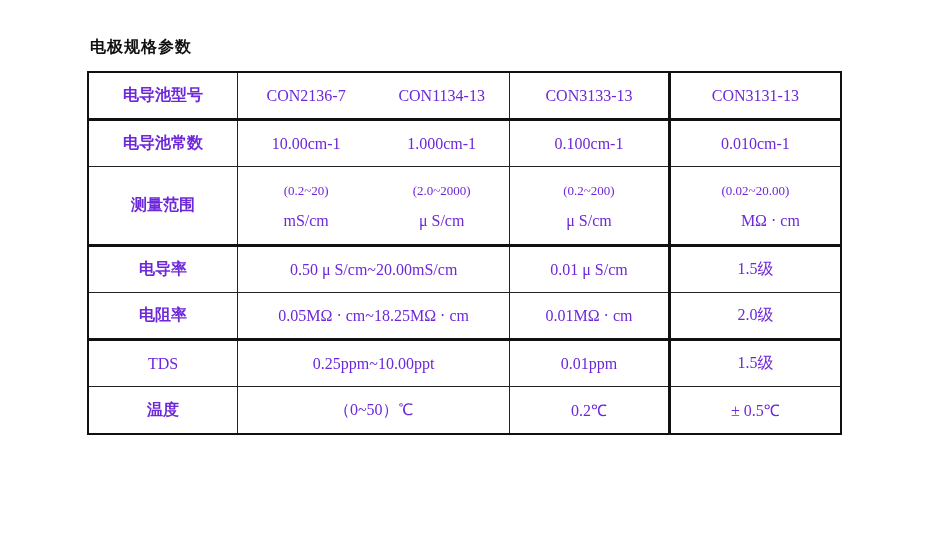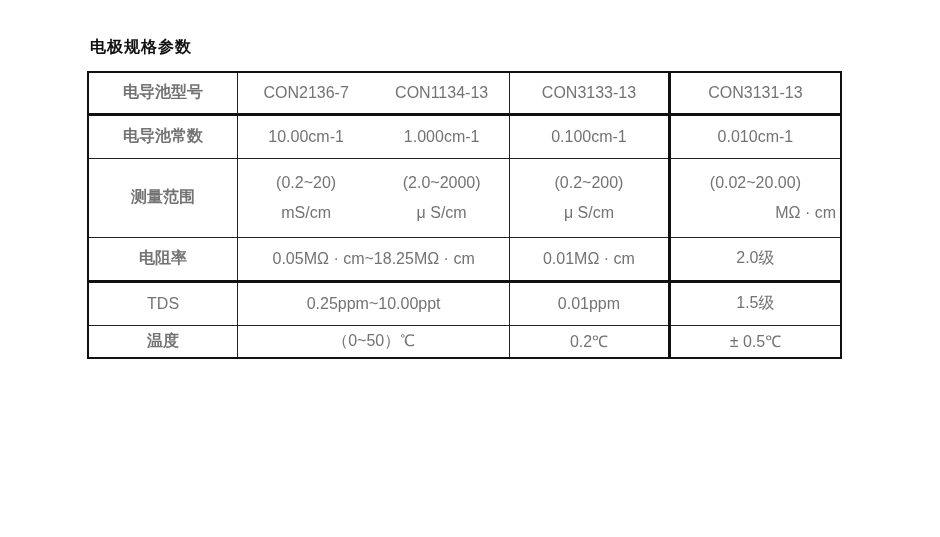--- a/index.html
+++ b/index.html
@@ -1,30 +1,30 @@
 <!DOCTYPE html>
 <html><head>
 <meta charset="utf-8">
 <style>
   html, body { margin: 0; padding: 0; background: #ffffff; }
   body { width: 940px; height: 537px; position: relative; overflow: hidden;
          font-family: "DejaVu Sans", "Liberation Sans", sans-serif; color: #1a1a1a; }
   .title { position: absolute; left: 90px; top: 37px; font-size: 16px; font-weight: bold; color: #111; letter-spacing: 1px; }
   table.spec { position: absolute; left: 87px; top: 71px; width: 755px; border-collapse: collapse;
                border: 2px solid #111; table-layout: fixed; }
-  table.spec td { border: 1px solid #222; text-align: center; vertical-align: middle; padding: 4px;
-                  font-family: Liberation Sans, sans-serif; font-size: 16px; color: #737373; }
+  table.spec td { border: 1px solid #222; text-align: center; vertical-align: middle; padding: 12px;
+                  font-family: Liberation Serif, serif; font-size: 16px; color: #6d28d9; }
   td.lbl { font-family: "DejaVu Sans", sans-serif; font-weight: bold; font-size: 16px; color: #222; }
   td.model { font-size: 14px; }
   tr.thick-top td { border-top: 3px solid #111; }
   td.thick-right { border-right: 3px solid #111 !important; }
   td.nosplit-r { border-right: none !important; }
   td.nosplit-l { border-left: none !important; }
   .range-line { display: block; line-height: 20px; }
-  .range-line.top { margin-bottom: 10px; font-size: 16px; }
+  .range-line.top { margin-bottom: 10px; font-size: 13px; }
   td.app { font-family: "DejaVu Sans", sans-serif; font-size: 15px; }
   td.app-small { font-family: "DejaVu Sans", sans-serif; font-size: 15px; text-align: left; padding-left: 25px; line-height: 15px; }
   .c-lbl { width: 149px; }
   .c-a { width: 136px; }
   .c-b { width: 135px; }
   .c-c { width: 159px; }
   .c-d { width: 171px; }
 </style>
 </head>
 <body>
@@ -66,26 +66,32 @@
     <td class="nosplit-l">
       <span class="range-line top">(2.0~2000)</span>
       <span class="range-line">μ S/cm</span>
     </td>
     <td class="thick-right">
       <span class="range-line top">(0.2~200)</span>
       <span class="range-line">μ S/cm</span>
     </td>
     <td>
       <span class="range-line top">(0.02~20.00)</span>
-      <span class="range-line" style="text-align:right;padding-left:30px">MΩ · cm</span>
+      <span class="range-line" style="text-align:center;padding-left:30px">MΩ · cm</span>
     </td>
   </tr>
 
 
 
+  <tr class="thick-top" style="height:45px">
+    <td class="lbl">电导率</td>
+    <td colspan="2">0.50 μ S/cm~20.00mS/cm</td>
+    <td class="thick-right">0.01 μ S/cm</td>
+    <td>1.5级</td>
+  </tr>
 
   <tr style="height:44px">
     <td class="lbl">电阻率</td>
     <td colspan="2">0.05MΩ · cm~18.25MΩ · cm</td>
     <td class="thick-right">0.01MΩ · cm</td>
     <td>2.0级</td>
   </tr>
 
   <tr class="thick-top" style="height:44px">
     <td style="font-weight:normal">TDS</td>

